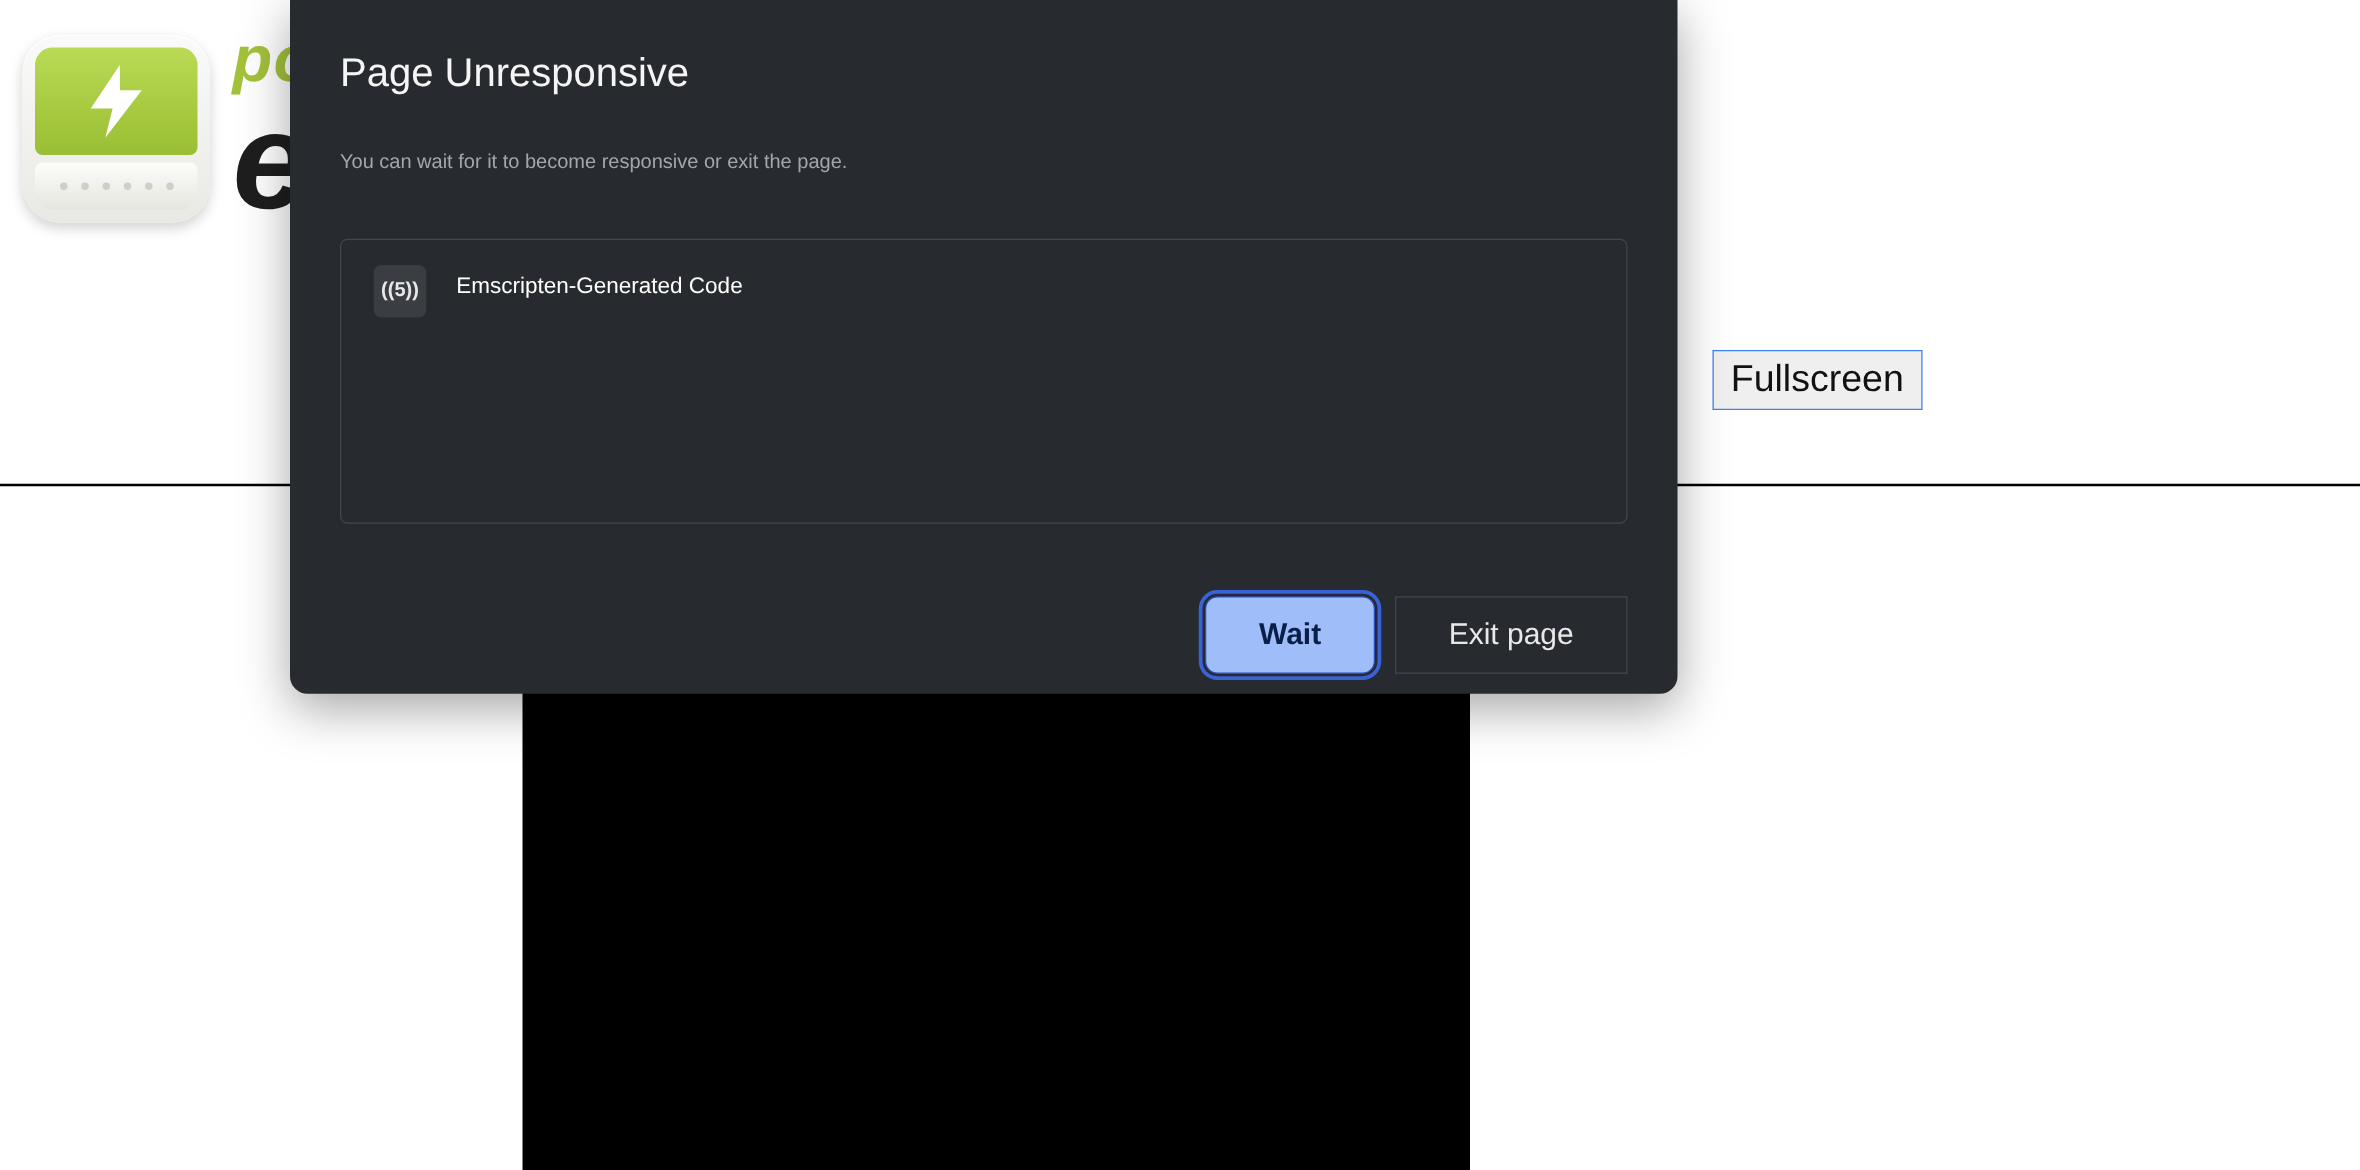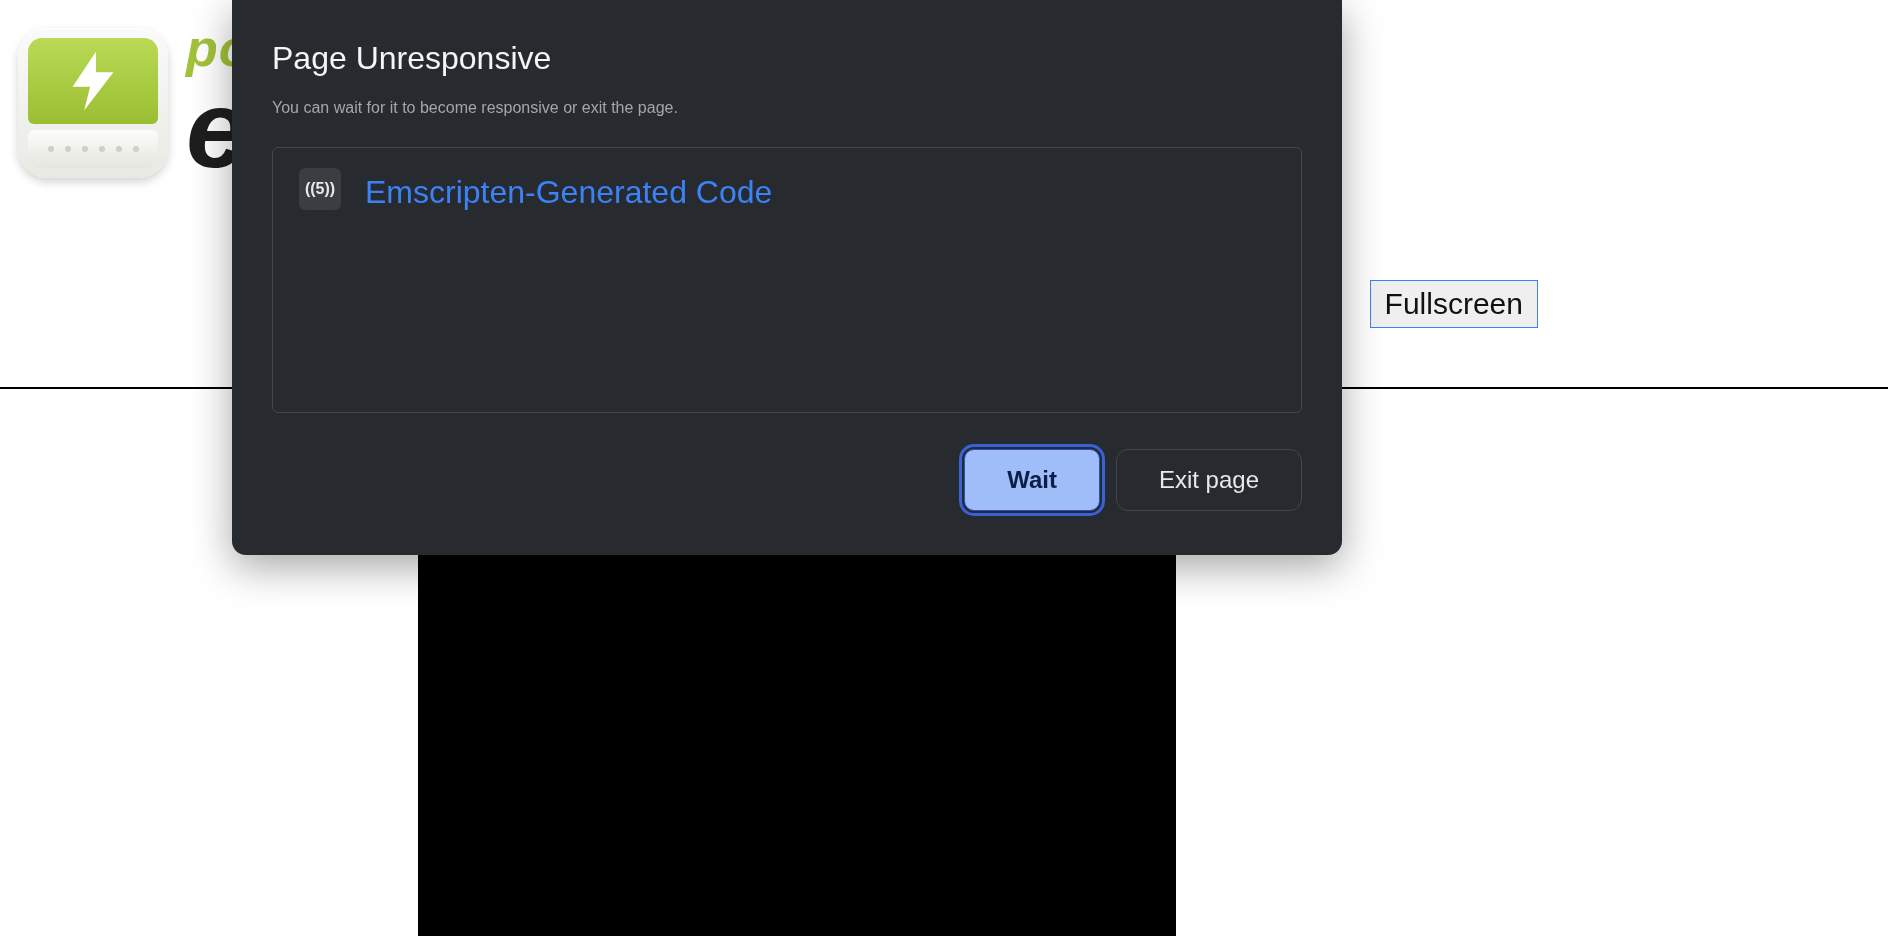--- a/index.html
+++ b/index.html
@@ -45,40 +45,40 @@
     position: absolute; top: 387px; left: 418px; width: 758px; height: 549px;
     background: #000;
   }
 
   
   .modal {
     position: absolute; top: 0; left: 232px; width: 1110px; height: 555px;
     background: #272a2f; color: #eee;
     border-radius: 0 0 14px 14px;
     box-shadow: 0 12px 40px rgba(0,0,0,.35);
-    padding: 40px 40px 44px 40px;
-    display: flex; flex-direction: column;
+    padding: 40px 40px 16px 40px;
+    display: flex; flex-direction: column; gap: 22px;
   }
   .modal-title   { font-size: 32px; font-weight: 400; color: #f5f5f5; margin-bottom: 22px; }
   .modal-subtext { font-size: 16px; color: #a3a7ad; margin-bottom: 30px; }
   .modal-process-box {
     flex: 1; border: 1px solid #44474c; border-radius: 6px;
     padding: 20px 26px;
     display: flex; align-items: flex-start; gap: 24px;
   }
   .proc-icon {
     width: 42px; height: 42px; border-radius: 6px; background: #3a3d42;
     display: flex; align-items: center; justify-content: center; flex-shrink: 0;
     color: #e8e8e8; font-weight: 700; font-size: 16px; font-family: Arial, sans-serif;
   }
-  .proc-label { font-size: 32px; color: #3b82f6; margin-top: 6px; }
+  .proc-label { font-size: 18px; color: #ffffff; margin-top: 6px; }
 
   .modal-actions { display: flex; justify-content: flex-end; gap: 16px; margin-top: 36px; align-items: center; }
   .btn {
-    font-size: 24px; padding: 16px 42px; border-radius: 12px; cursor: pointer;
+    font-size: 24px; padding: 16px 42px; border-radius: 0; cursor: pointer;
     border: 1px solid transparent;
   }
   .btn-primary {
     background: #9fbdf8; color: #0a1f47; font-weight: 600;
     outline: 3px solid #3a62d8; outline-offset: 2px;
     border-color: #2b4fc1;
     border-radius: 10px;
   }
   .btn-secondary {
     background: transparent; color: #e8e8e8; border: 1px solid #44474c;

